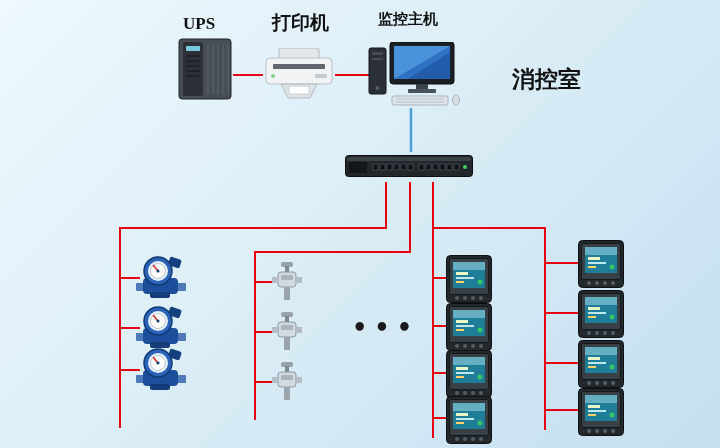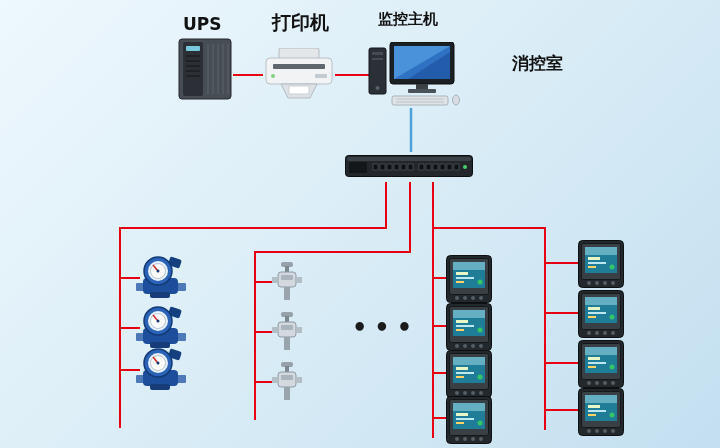--- a/index.html
+++ b/index.html
@@ -9,24 +9,24 @@
     background:linear-gradient(135deg,#eef8fd 0%,#dceef7 45%,#c3dff0 100%);
     font-family:"DejaVu Sans","Liberation Sans",sans-serif;
     overflow:hidden;
   }
   .label{
     position:absolute;
     color:#111;
     font-weight:bold;
     white-space:nowrap;
   }
-  .label-ups{left:183px;top:14px;font-size:17px;}
+  .label-ups{left:183px;top:14px;font-size:17px;font-family:Liberation Serif, serif;}
   .label-printer{left:272px;top:10px;font-size:19px;}
   .label-host{left:378px;top:10px;font-size:15px;text-align:center;}
-  .label-room{left:512px;top:52px;font-size:17px;}
+  .label-room{left:512px;top:64px;font-size:23px;}
   .ellipsis{
     position:absolute;left:352px;top:314px;
     font-size:24px;font-weight:bold;color:#1b1b1b;letter-spacing:7px;
   }
   .dev{position:absolute;line-height:0;}
   svg.overlay{position:absolute;left:0;top:0;}
   .red-line{stroke:#e60012;stroke-width:2;fill:none;}
   .blue-line{stroke:#4da3d8;stroke-width:2.5;fill:none;}
 </style>
 </head>

